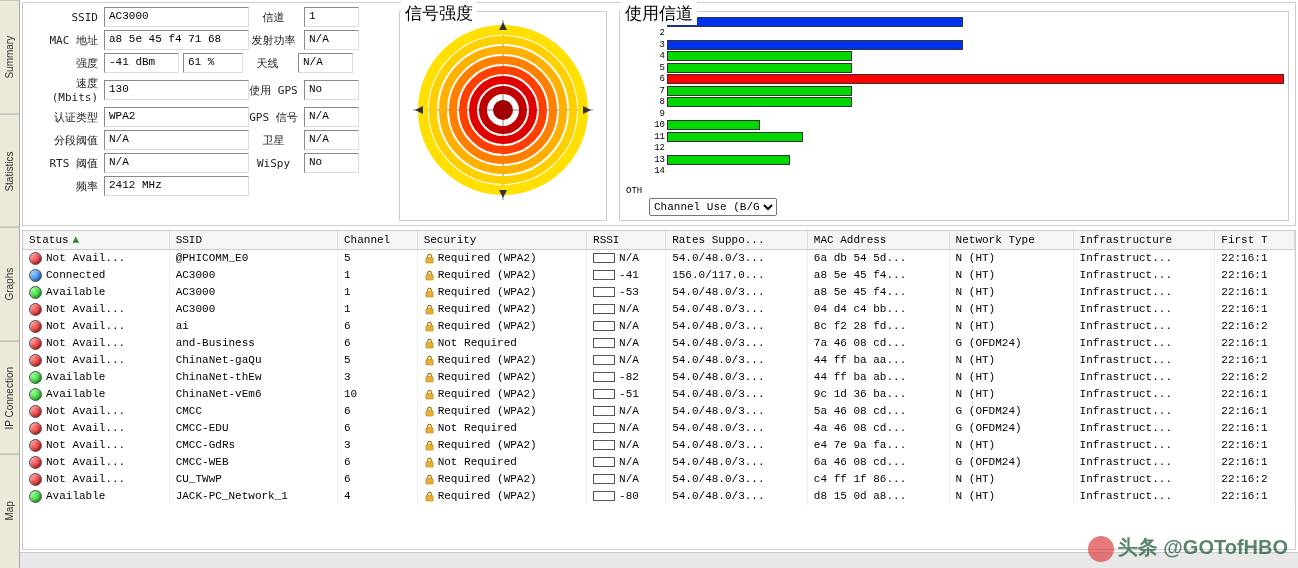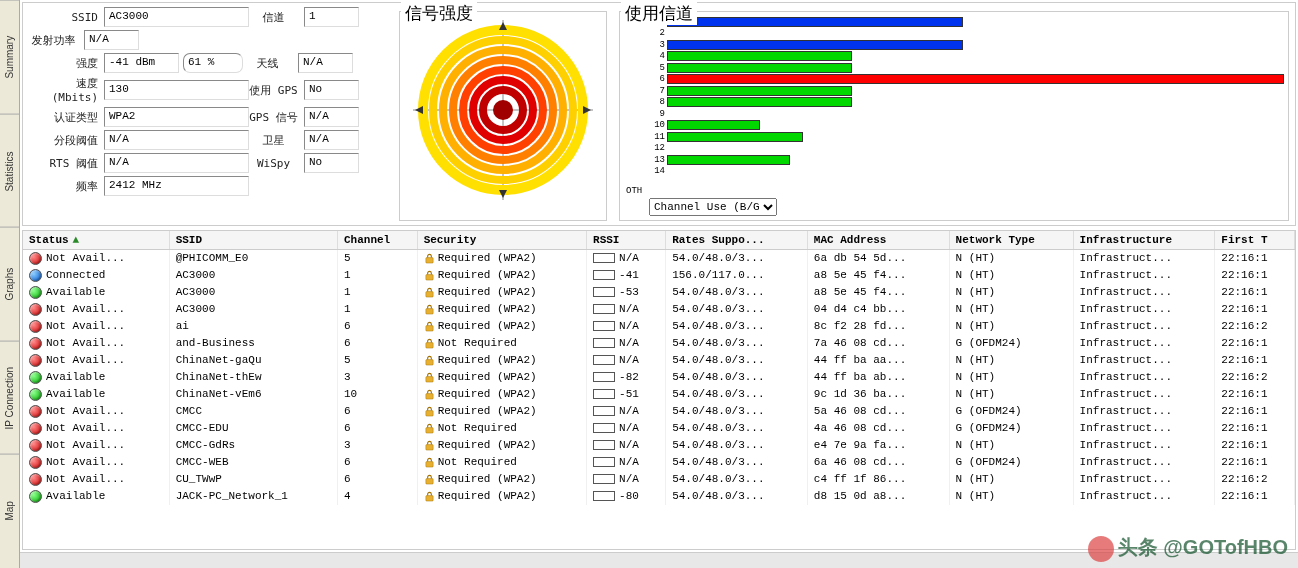--- a/index.html
+++ b/index.html
@@ -10,40 +10,40 @@
 .content { flex: 1; display: flex; flex-direction: column; background: #fff; }
 .top-panel { display: flex; border: 1px solid #ccc; margin: 2px; background: #fff; }
 .details-pane { width: 370px; padding: 4px 6px; }
 .detail-row { display: flex; align-items: center; margin-bottom: 3px; }
 .detail-group { display: flex; align-items: center; }
 .detail-label { width: 75px; text-align: right; padding-right: 6px; font-size: 11px; color: #222; font-family: "SimSun", monospace; }
 .detail-label-sm { width: 55px; text-align: center; padding-right: 6px; font-size: 11px; color: #222; font-family: "SimSun", monospace; }
 .detail-value { border: 1px inset #ddd; background: #fff; padding: 2px 4px; height: 20px; font-family: "Courier New", monospace; font-size: 11px; min-width: 50px; }
 .detail-value.w1 { width: 145px; }
 .detail-value.w2 { width: 75px; }
-.detail-value.w3 { width: 60px; border-radius: 7px; }
+.detail-value.w3 { width: 60px; }
 .detail-value.w4 { width: 55px; }
 .panel-section { flex: 1; padding: 2px 6px 4px 6px; position: relative; }
 .panel-title { position: absolute; top: -1px; left: 8px; background: #fff; padding: 0 4px; font-size: 17px; z-index: 2; font-family: Liberation Mono, monospace; }
 .panel-box { border: 1px solid #ccc; height: 210px; margin-top: 6px; padding: 4px; position: relative; }
 .radar { width: 180px; height: 180px; margin: 4px auto; position: relative; }
 .radar svg { width: 100%; height: 100%; }
 .channel-chart { height: 170px; position: relative; padding-left: 25px; }
 .ch-row { display: flex; align-items: center; height: 11.5px; }
 .ch-num { width: 18px; text-align: right; font-size: 9px; font-family: "Courier New", monospace; padding-right: 2px; }
 .ch-bar-area { flex: 1; position: relative; height: 10px; }
 .ch-bar { position: absolute; left: 0; height: 10px; border: 1px solid #333; }
 .ch-bar.blue { background: #0033ee; }
 .ch-bar.green { background: #00d800; }
 .ch-bar.red { background: #ff0000; }
 .ch-oth { font-size: 9px; font-family: "Courier New", monospace; padding-left: 2px; }
 .channel-select { margin-top: 2px; margin-left: 25px; font-size: 11px; font-family: "Courier New", monospace; height: 18px; }
 .table-wrap { flex: 1; border: 1px solid #ccc; margin: 2px; overflow: auto; background: #fff; }
 table { border-collapse: collapse; width: 100%; font-family: "Courier New", monospace; font-size: 11px; }
-th { text-align: left; padding: 3px 6px; border-right: 1px solid #ddd; border-bottom: 1px solid #ccc; background: #f5f5f5; font-weight: bold; white-space: nowrap; position: sticky; top: 0; }
+th { text-align: left; padding: 3px 6px; border-right: 1px solid #ddd; border-bottom: 1px solid #ccc; background: #f5f5f5; font-weight: normal; white-space: nowrap; position: sticky; top: 0; }
 th .sort-arrow { color: #2a8a2a; margin-left: 4px; }
 td { padding: 1px 6px; white-space: nowrap; border-right: 1px solid #f0f0f0; height: 17px; }
 .status-cell { display: flex; align-items: center; gap: 4px; }
 .status-orb { width: 13px; height: 13px; border-radius: 50%; border: 1px solid #555; box-shadow: inset 1px 1px 2px rgba(255,255,255,0.5), inset -1px -1px 2px rgba(0,0,0,0.3); flex-shrink: 0; }
 .status-orb.red { background: radial-gradient(circle at 35% 35%, #ff8888, #cc0000); }
 .status-orb.green { background: radial-gradient(circle at 35% 35%, #88ff88, #00aa00); }
 .status-orb.blue { background: radial-gradient(circle at 35% 35%, #88ccff, #0055cc); }
 .lock-icon { width: 11px; height: 11px; display: inline-block; vertical-align: middle; margin-right: 3px; }
 .rssi-cell { display: flex; align-items: center; gap: 4px; }
 .rssi-bar { width: 22px; height: 10px; border: 1px solid #555; background: #fff; position: relative; flex-shrink: 0; }
@@ -72,20 +72,24 @@
               <span class="detail-label">SSID</span>
               <div class="detail-value w1">AC3000</div>
             </div>
           <div class="detail-group">
               <span class="detail-label-sm">信道</span>
               <div class="detail-value w4">1</div>
             </div>
         </div>
         <div class="detail-row">
           <div class="detail-group">
+              <span class="detail-label">MAC 地址</span>
+              <div class="detail-value w1">a8 5e 45 f4 71 68</div>
+            </div>
+          <div class="detail-group">
               <span class="detail-label-sm">发射功率</span>
               <div class="detail-value w4">N/A</div>
             </div>
         </div>
         <div class="detail-row">
           <div class="detail-group">
               <span class="detail-label">强度</span>
               <div class="detail-value w2">-41 dBm</div>
               <div class="detail-value w3" style="margin-left:4px">61 %</div>
             </div>

